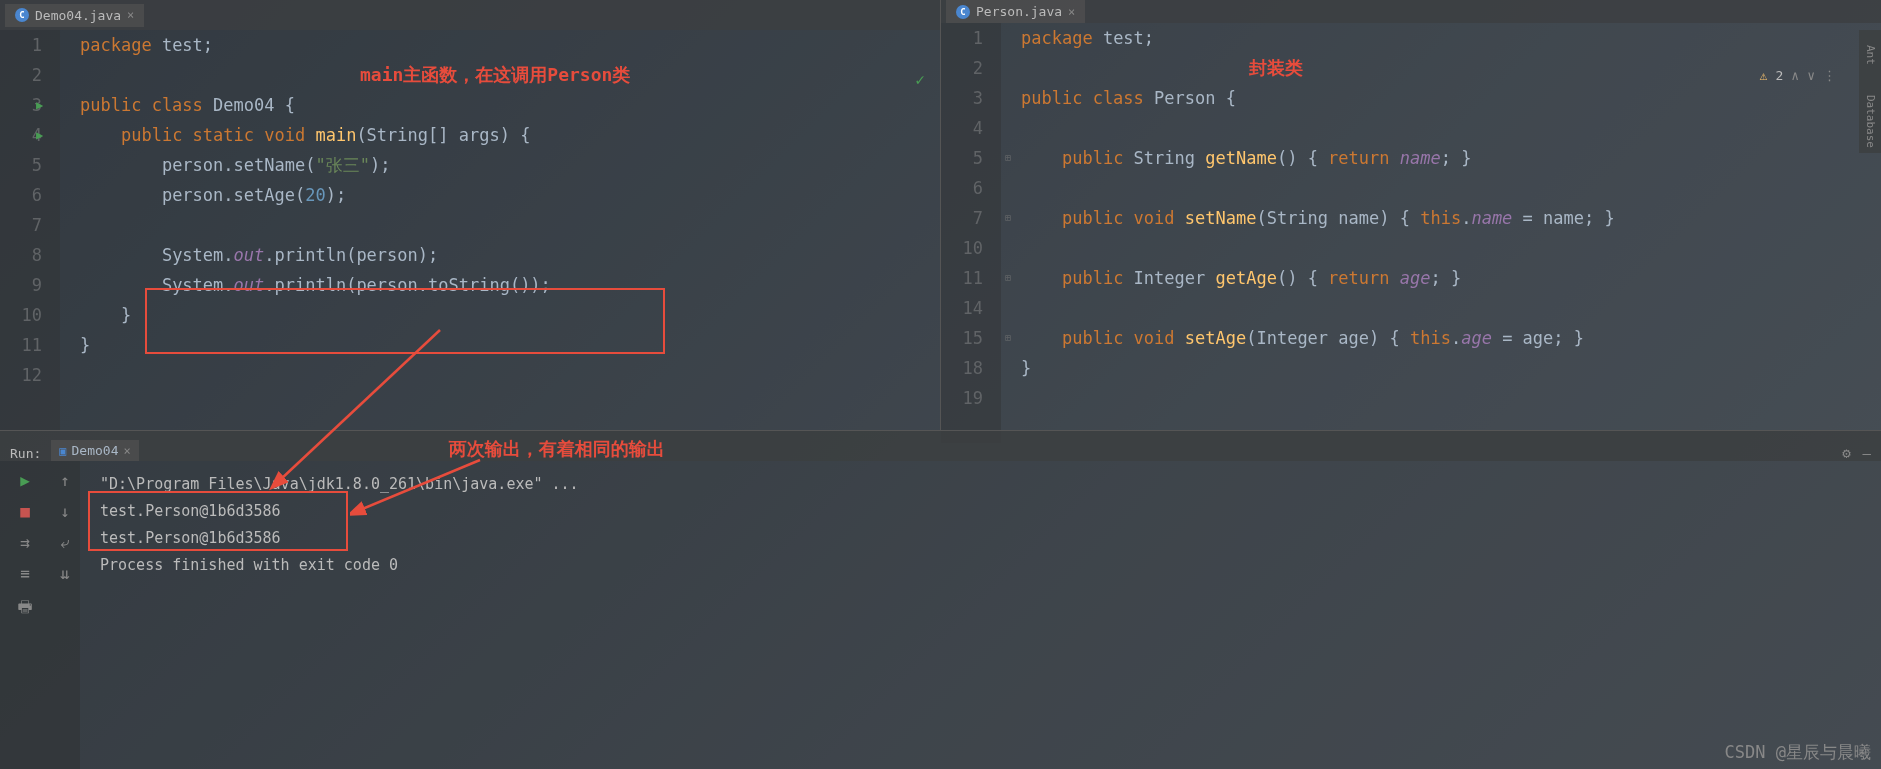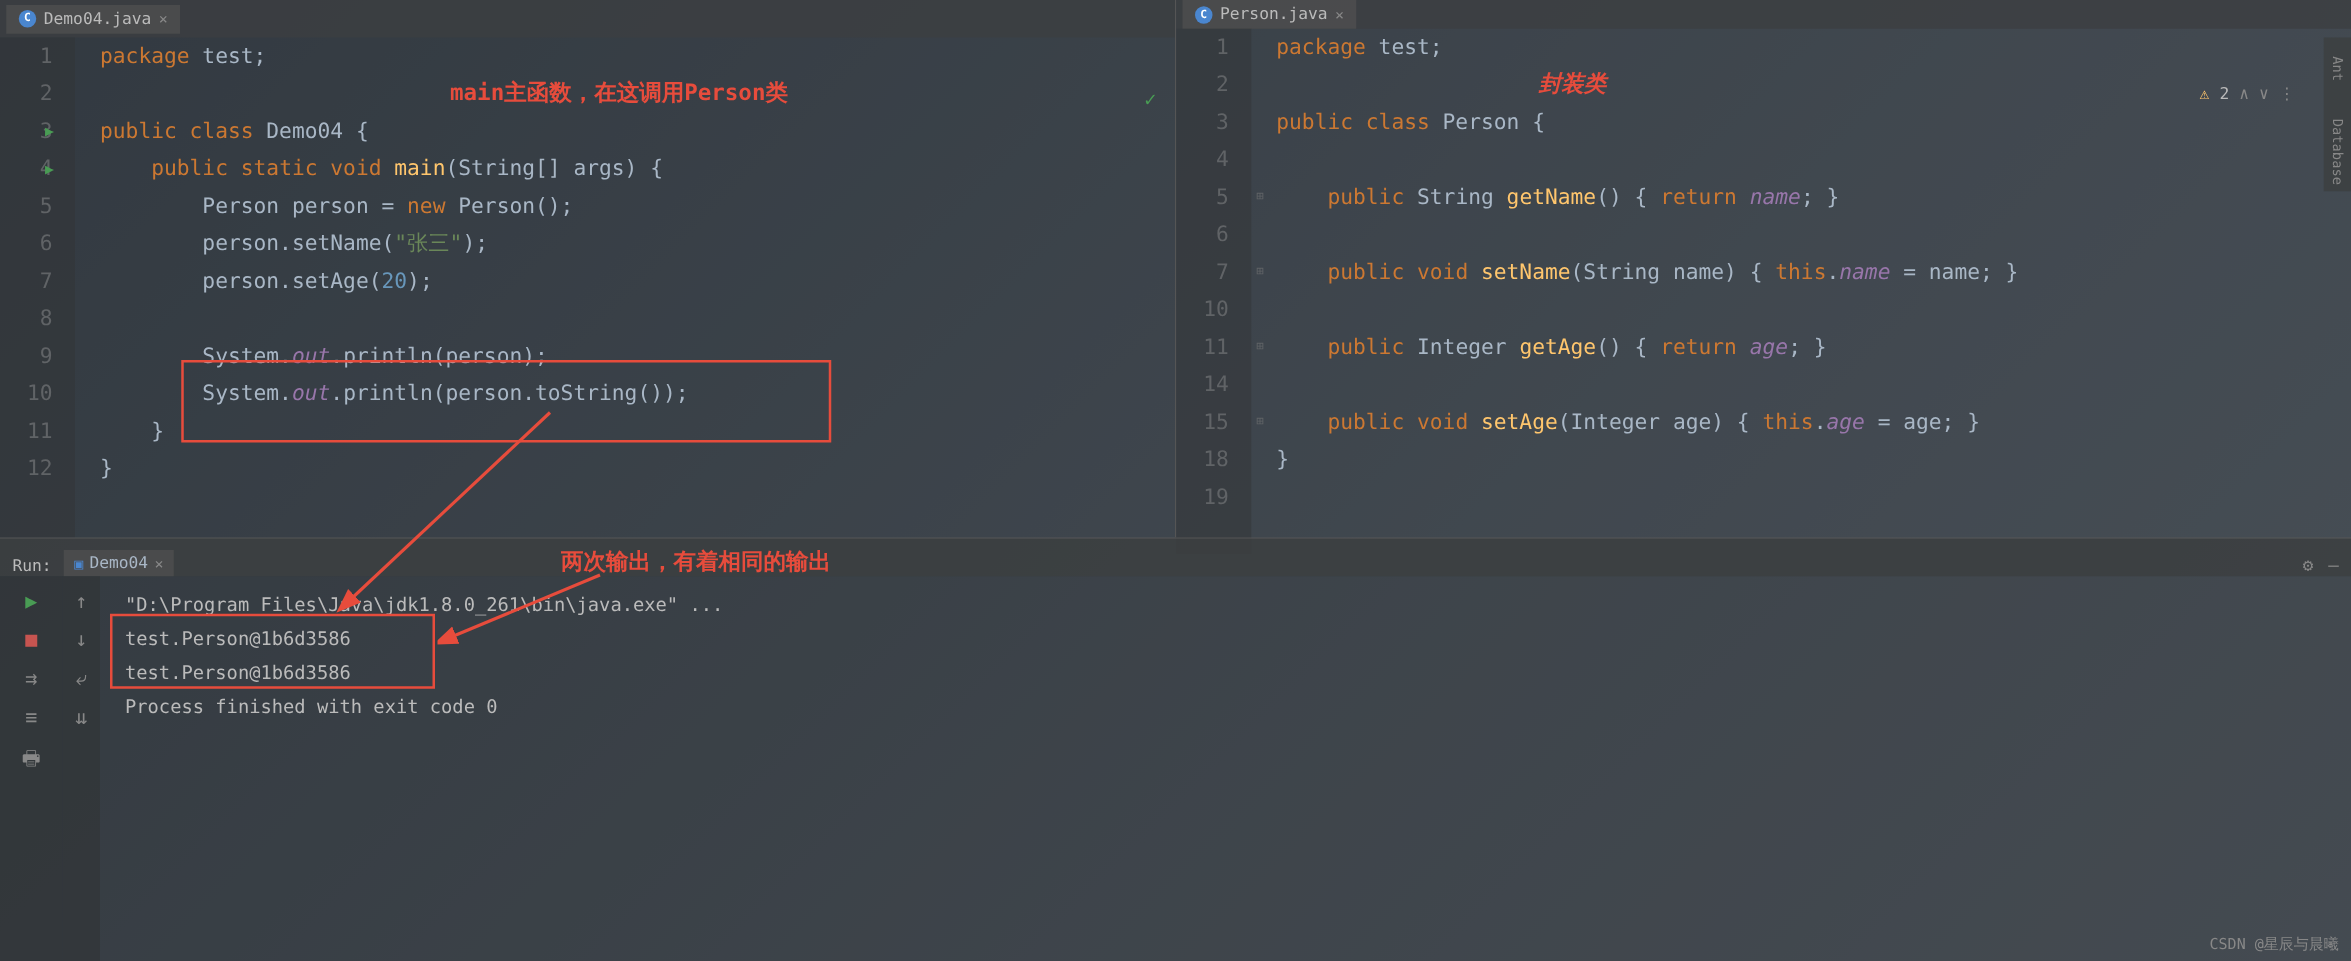--- a/index.html
+++ b/index.html
@@ -196,21 +196,21 @@
   writing-mode: vertical-rl;
   font-size: 11px;
   color: #888;
   cursor: pointer;
   padding: 5px 0;
 }
 .watermark {
   position: absolute;
   bottom: 5px;
   right: 10px;
-  font-size: 12px;
+  font-size: 17px;
   color: #888;
   margin-top: 24px;
 }
 .fold-marker {
   position: absolute;
   left: -16px;
   color: #606366;
   font-size: 10px;
 }
 </style>
@@ -244,21 +244,20 @@
           <div class="ln">12</div>
         </div>
         <div class="code-lines">
           <span class="check-mark">✓</span>
           <div class="annotation-red" style="top:30px; left:300px;">main主函数，在这调用Person类</div>
           <div class="red-box" style="top:258px; left:85px; width:520px; height:66px;"></div>
           <div class="code-line"><span class="kw">package</span><span> test;</span></div>
           <div class="code-line"></div>
           <div class="code-line"><span class="kw">public class</span><span> Demo04 {</span></div>
           <div class="code-line">    <span class="kw">public static void</span><span class="fn"> main</span><span>(String[] args) {</span></div>
-          <div class="code-line">        <span>Person person = </span><span class="kw">new</span><span> Person();</span></div>
           <div class="code-line">        <span>person.setName(</span><span class="str">"张三"</span><span>);</span></div>
           <div class="code-line">        <span>person.setAge(</span><span class="num">20</span><span>);</span></div>
           <div class="code-line"></div>
           <div class="code-line">        <span>System.</span><span class="field">out</span><span>.println(person);</span></div>
           <div class="code-line">        <span>System.</span><span class="field">out</span><span>.println(person.toString());</span></div>
           <div class="code-line">    <span>}</span></div>
           <div class="code-line"><span>}</span></div>
         </div>
       </div>
     </div>
@@ -282,21 +281,21 @@
           <div class="ln">7</div>
           <div class="ln">10</div>
           <div class="ln">11</div>
           <div class="ln">14</div>
           <div class="ln">15</div>
           <div class="ln">18</div>
           <div class="ln">19</div>
           <div class="ln"></div>
         </div>
         <div class="code-lines">
-          <div class="annotation-red" style="top:30px; left:230px;font-style:italic;">封装类</div>
+          <div class="annotation-red" style="top:30px; left:248px;">封装类</div>
           <div class="warnings">
             <span class="warn-icon">⚠</span>
             <span>2</span>
             <span class="nav-arrow">∧</span>
             <span class="nav-arrow">∨</span>
             <span class="nav-arrow">⋮</span>
           </div>
           <div class="code-line"><span class="kw">package</span><span> test;</span></div>
           <div class="code-line"></div>
           <div class="code-line"><span class="kw">public class</span><span> Person {</span></div>

